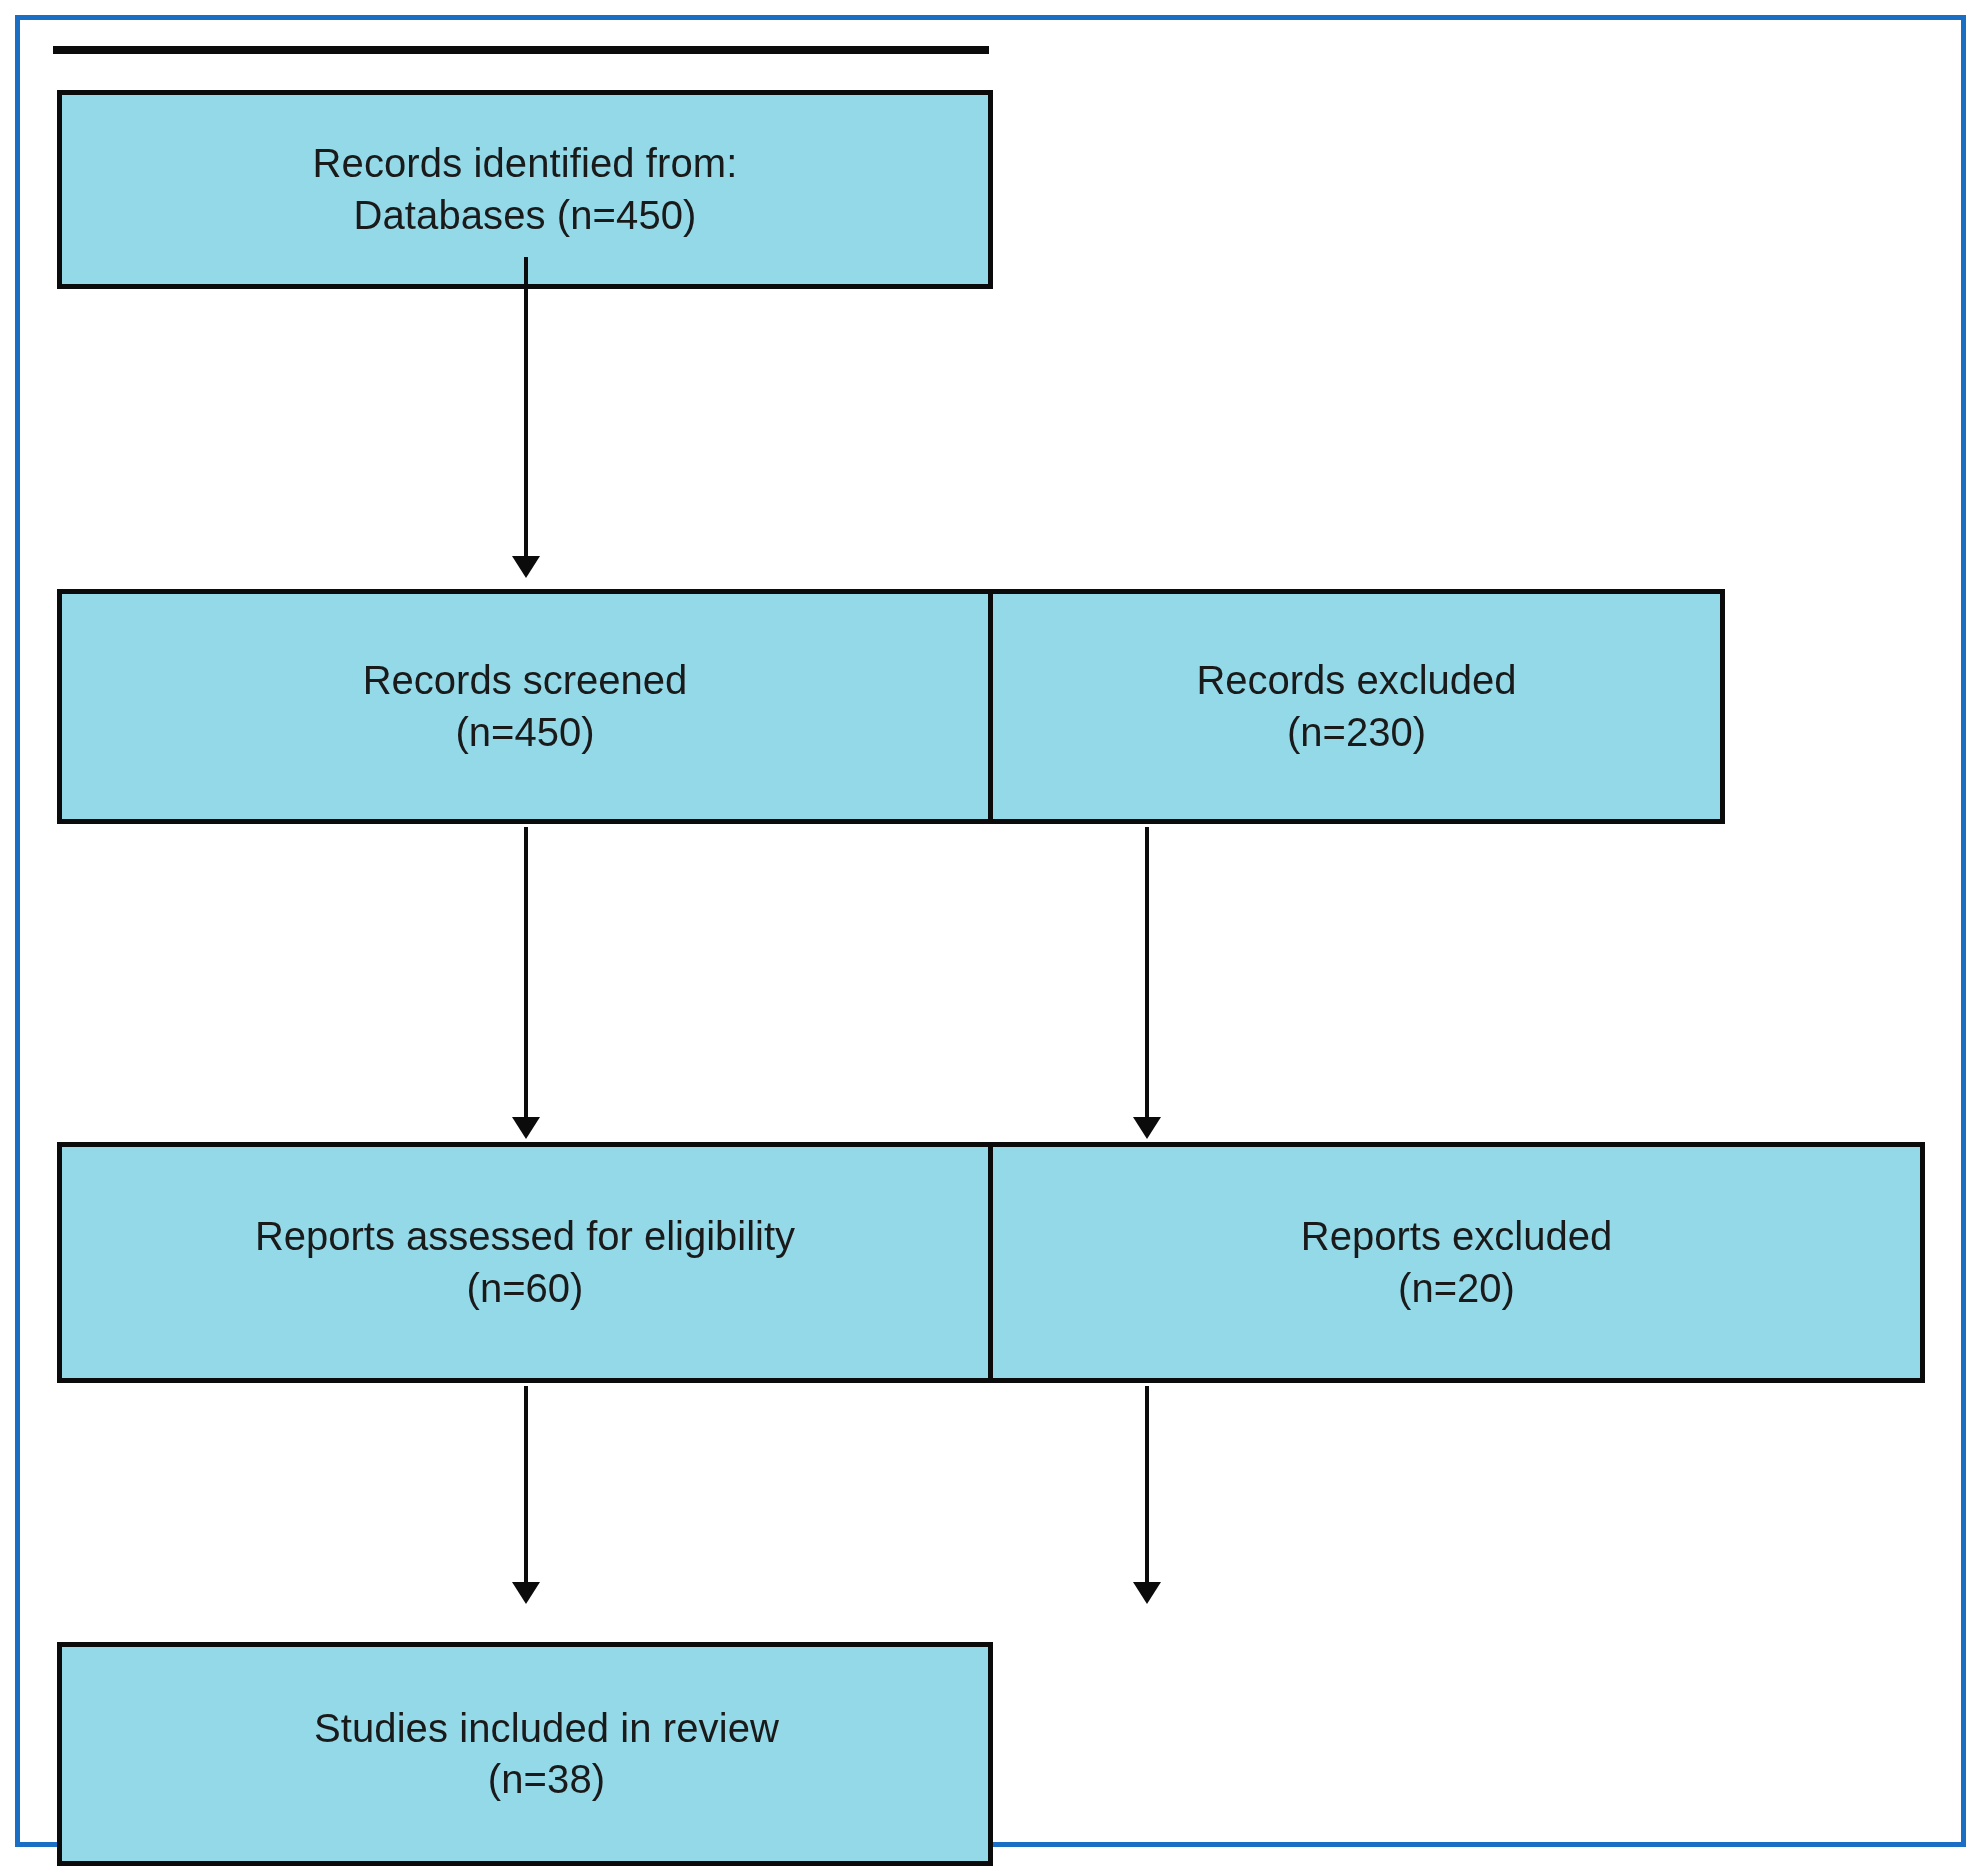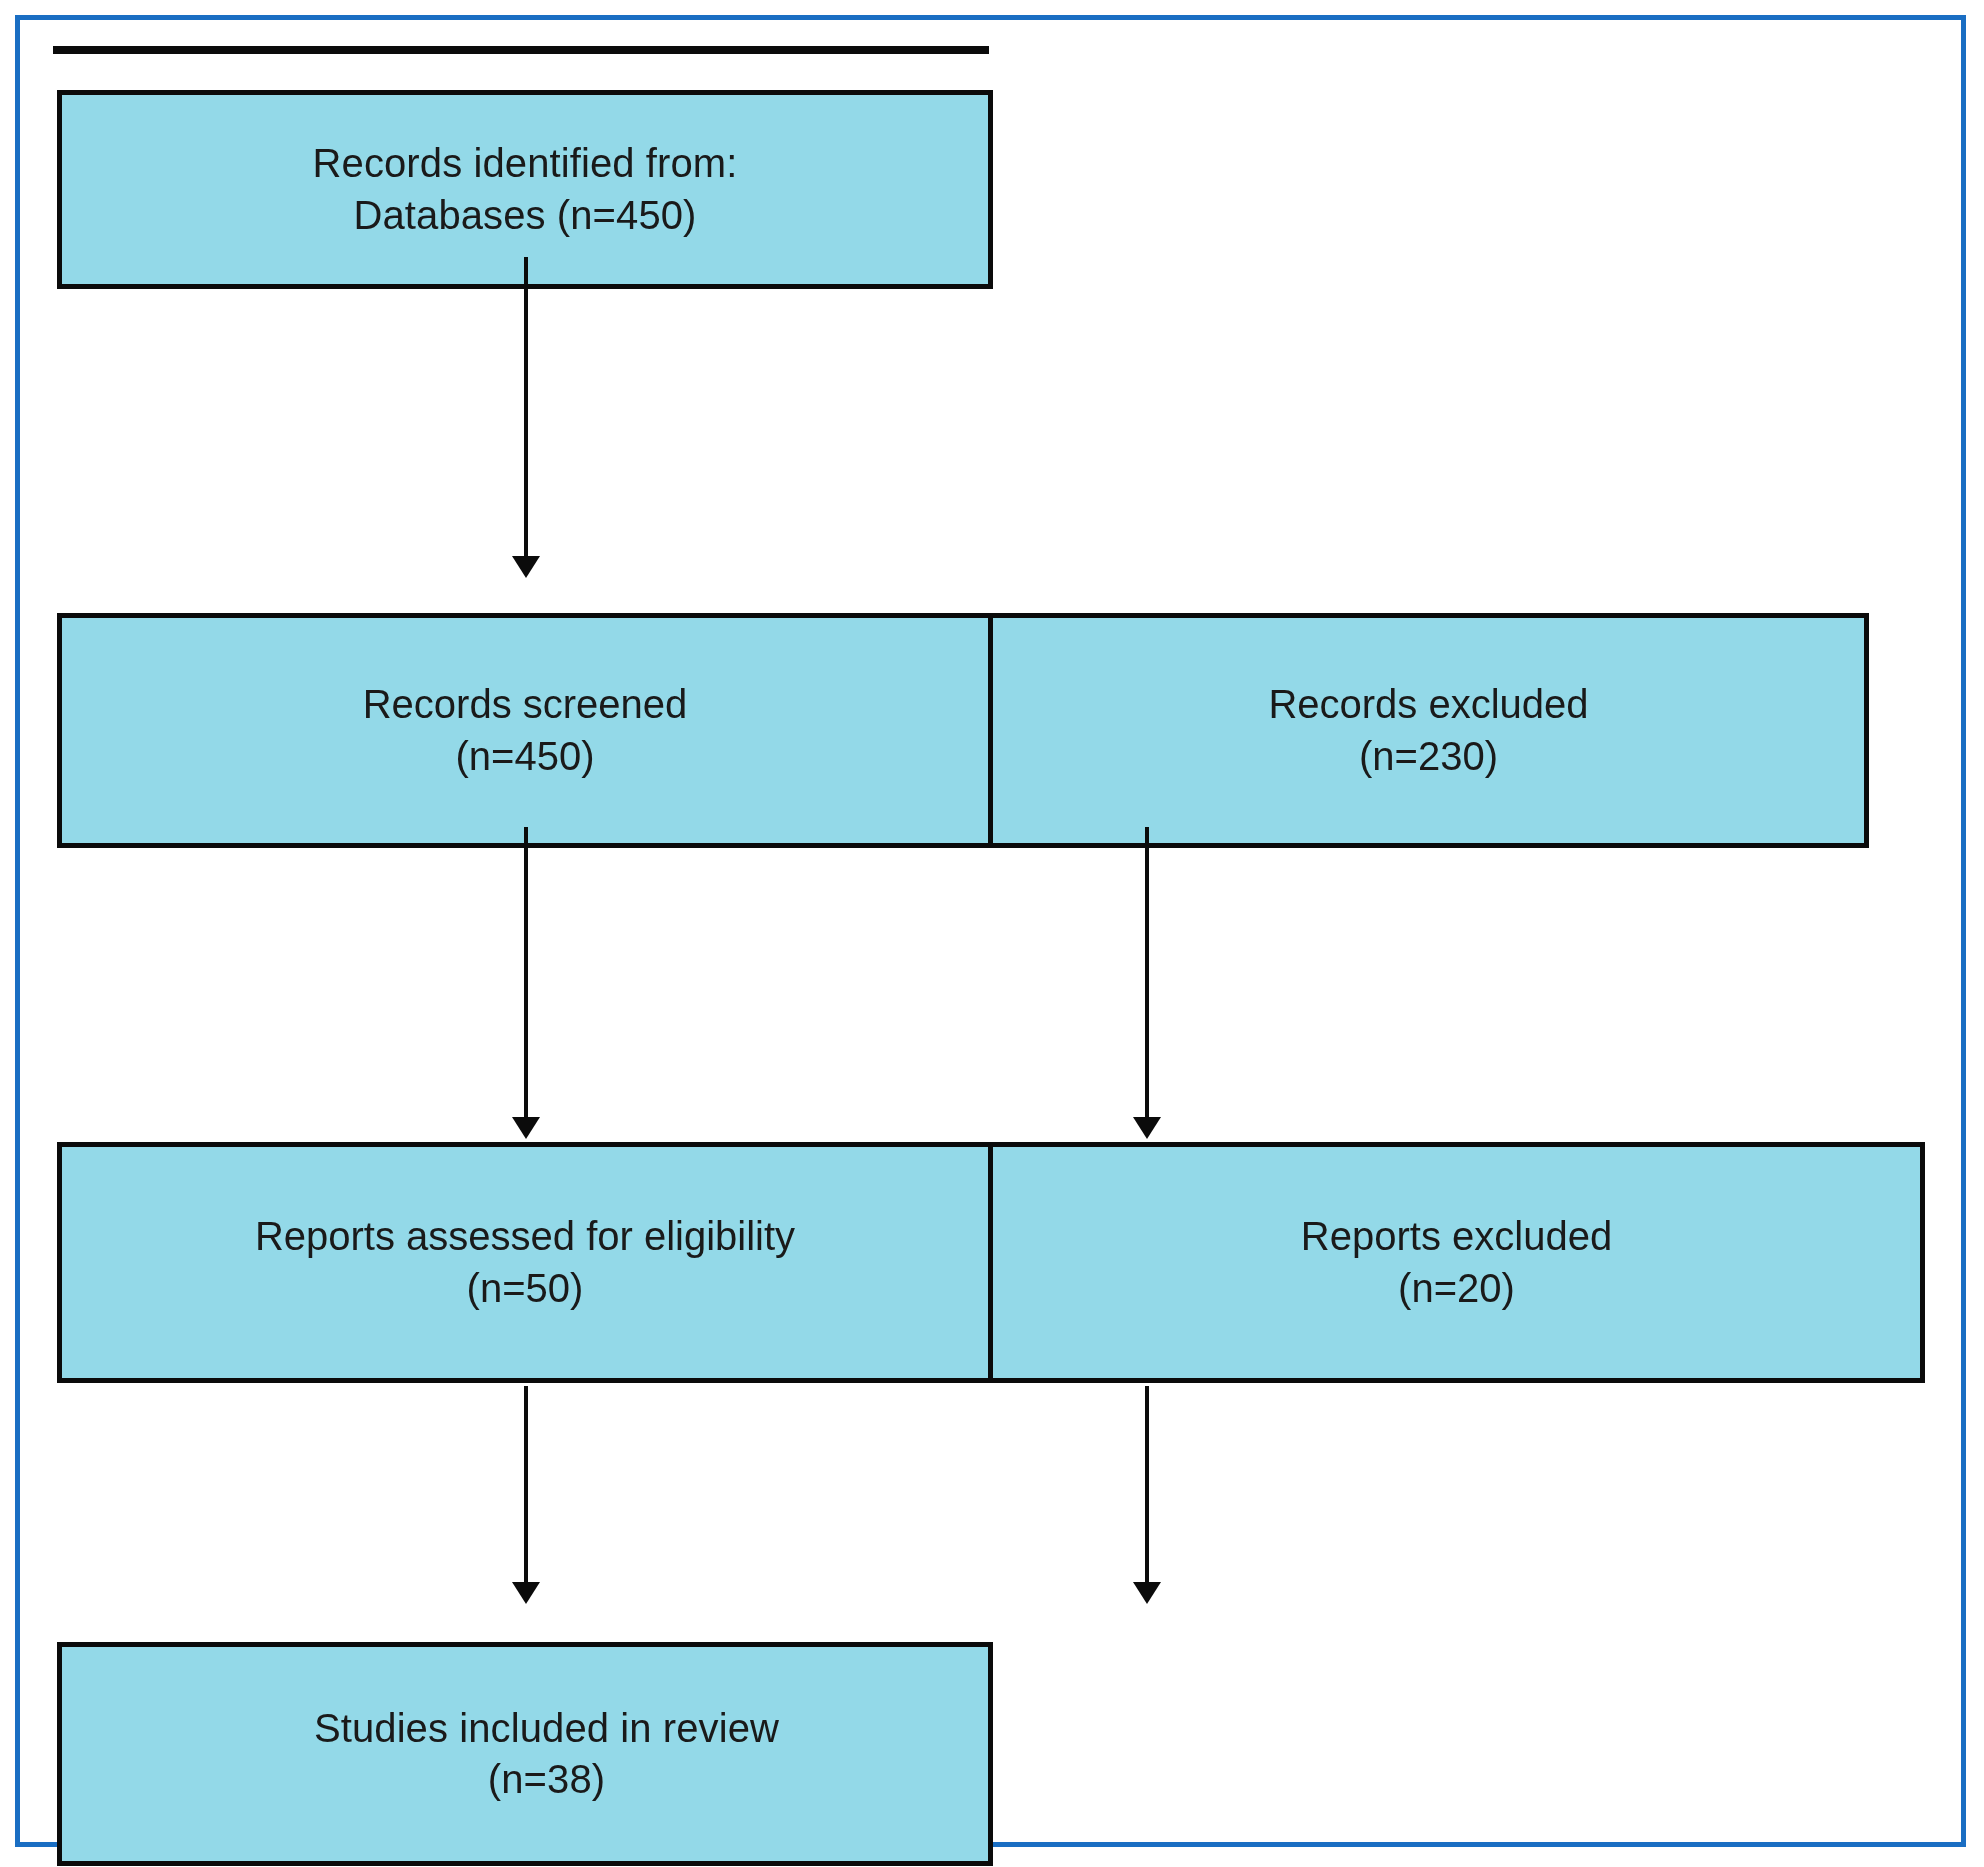--- a/index.html
+++ b/index.html
@@ -115,39 +115,39 @@
 
   <div id="top-rule"></div>
 
   <div class="flow-box" style="left:57px; top:56px; width:936px; height:199px;">
     <div class="box-text">Records identified from:
 Databases (n=450)</div>
   </div>
 
   <div class="arrow" style="left:524px; top:257px; height:302px;"></div>
 
-  <div class="pair-row" style="left:57px; top:589px; width:1812px; height:235px;margin-top:24px;">
+  <div class="pair-row" style="left:57px; top:589px; width:1668px; height:235px;">
     <div class="cell left">
       <div class="box-text">Records screened
 (n=450)</div>
     </div>
     <div class="cell right">
       <div class="box-text">Records excluded
 (n=230)</div>
     </div>
   </div>
 
   <div class="arrow" style="left:524px; top:827px; height:293px;"></div>
 
   <div class="arrow" style="left:1145px; top:827px; height:293px;"></div>
 
   <div class="pair-row" style="left:57px; top:1142px; width:1868px; height:241px;">
     <div class="cell left">
       <div class="box-text">Reports assessed for eligibility
-(n=50)</div>
+(n=60)</div>
     </div>
     <div class="cell right">
       <div class="box-text">Reports excluded
 (n=20)</div>
     </div>
   </div>
 
   <div class="arrow" style="left:524px; top:1386px; height:199px;"></div>
 
   <div class="arrow" style="left:1145px; top:1386px; height:199px;"></div>

